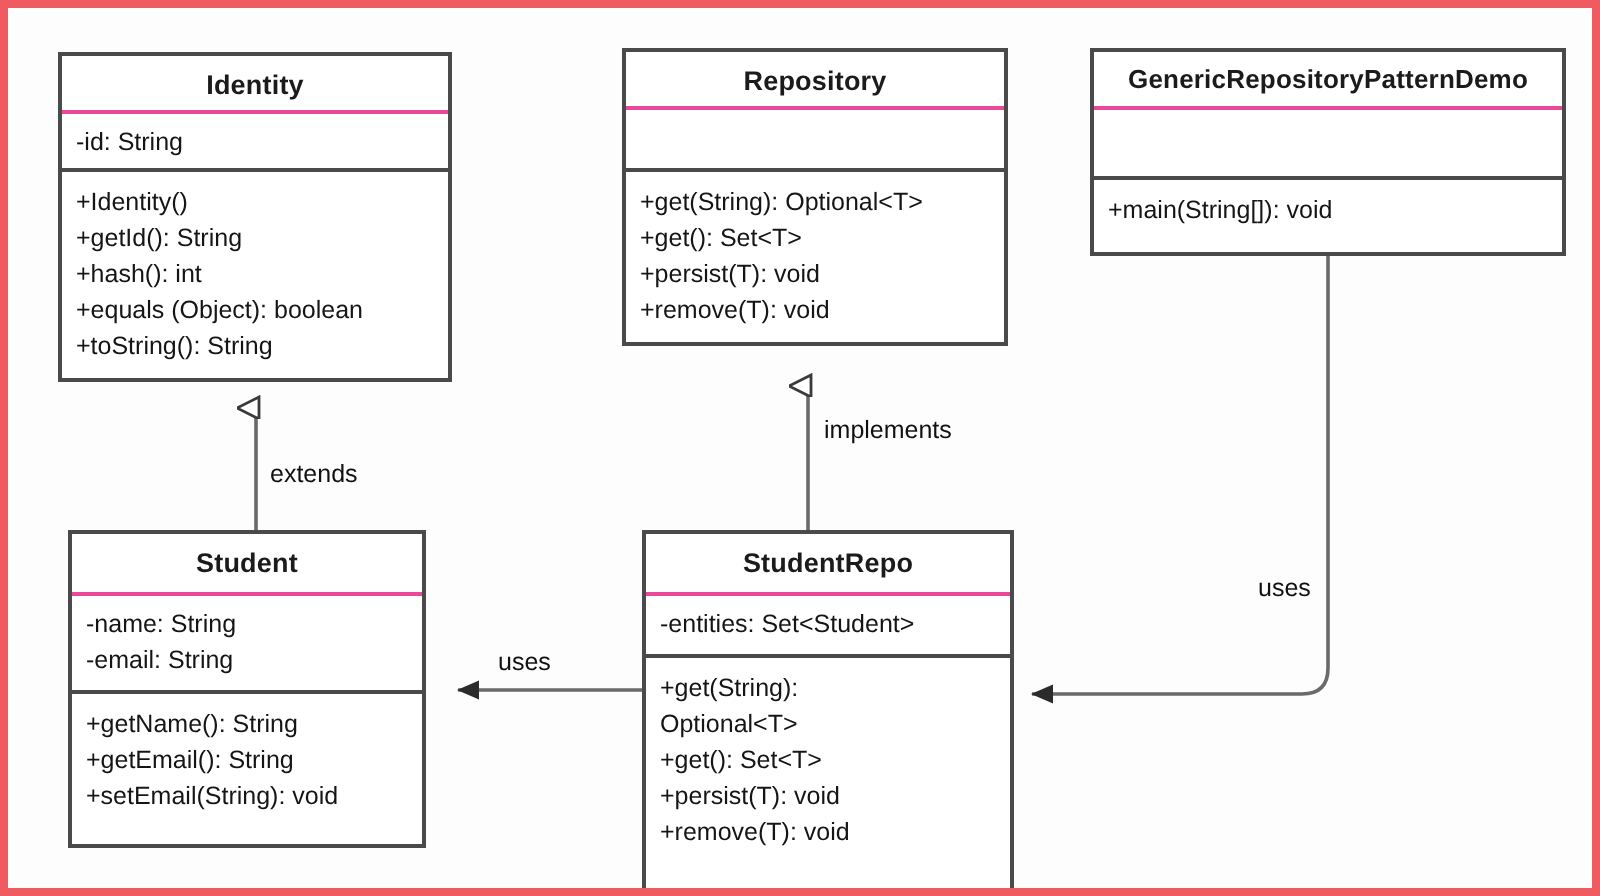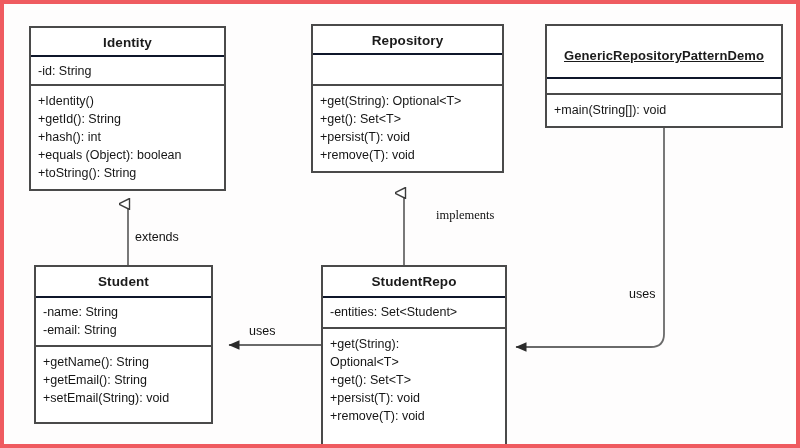--- a/index.html
+++ b/index.html
@@ -41,29 +41,28 @@
     display: flex;
     flex-direction: column;
     z-index: 3;
   }
   .cls-name {
     text-align: center;
     font-weight: bold;
     font-size: 13.5px;
     color: #1b1b1b;
     padding: 7px 4px 7px 4px;
-    border-bottom: 2px solid #0f172a;
+    border-bottom: 2px solid #ec4899;
     letter-spacing: 0.1px;
     white-space: nowrap;
     overflow: hidden;
   }
   .cls-name.tight {
     font-size: 13px;
-    padding: 22px 2px;
-    text-decoration: underline;
+    padding: 6px 2px;
   }
   .cls-attrs {
     border-bottom: 2px solid #4a4a4a;
     padding: 5px 7px 6px 7px;
     min-height: 14px;
   }
   .cls-attrs.empty {
     padding: 0;
     height: 33px;
   }
@@ -120,21 +119,21 @@
       </g>
 
        StudentRepo : down, rounded corner, left --&gt;
       <g>
         <path d="M660,124 L660,330 Q660,343 647,343 L512,343" fill="none" stroke="#6a6a6a" stroke-width="1.8" marker-end="url(#solidArrow)"></path>
       </g>
     </svg>
 
     <div class="edge-label" style="left:131px; top:226px;">extends</div>
 
-    <div class="edge-label" style="left:432px; top:204px;font-family:Liberation Serif, serif;">implements</div>
+    <div class="edge-label" style="left:408px; top:204px;">implements</div>
 
     <div class="edge-label" style="left:245px; top:320px;">uses</div>
 
     <div class="edge-label" style="left:625px; top:283px;">uses</div>
 
     <div class="uml-class" style="left:25px; top:22px; width:197px; height:165px;">
       <div class="cls-name">Identity</div>
       <div class="cls-attrs">
         <div class="member">-id: String</div>
       </div>

